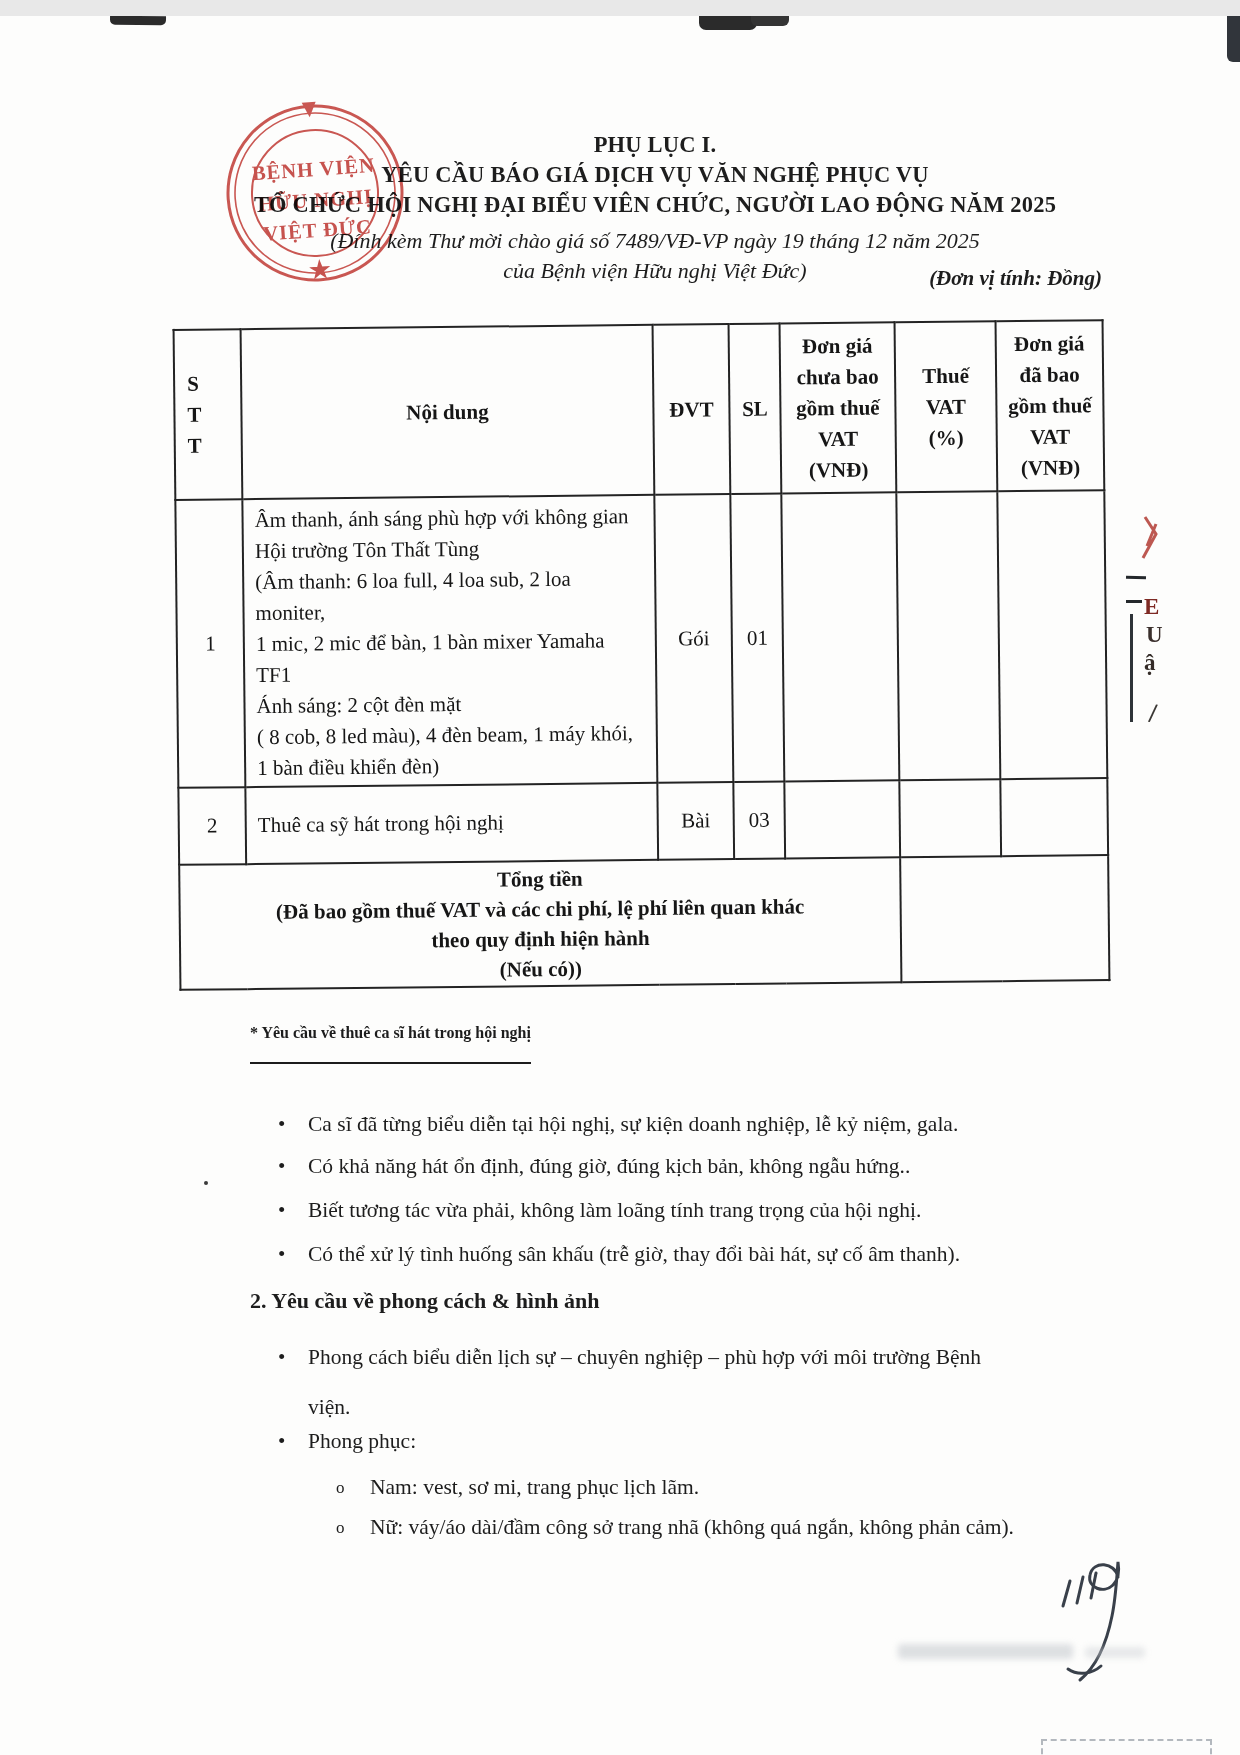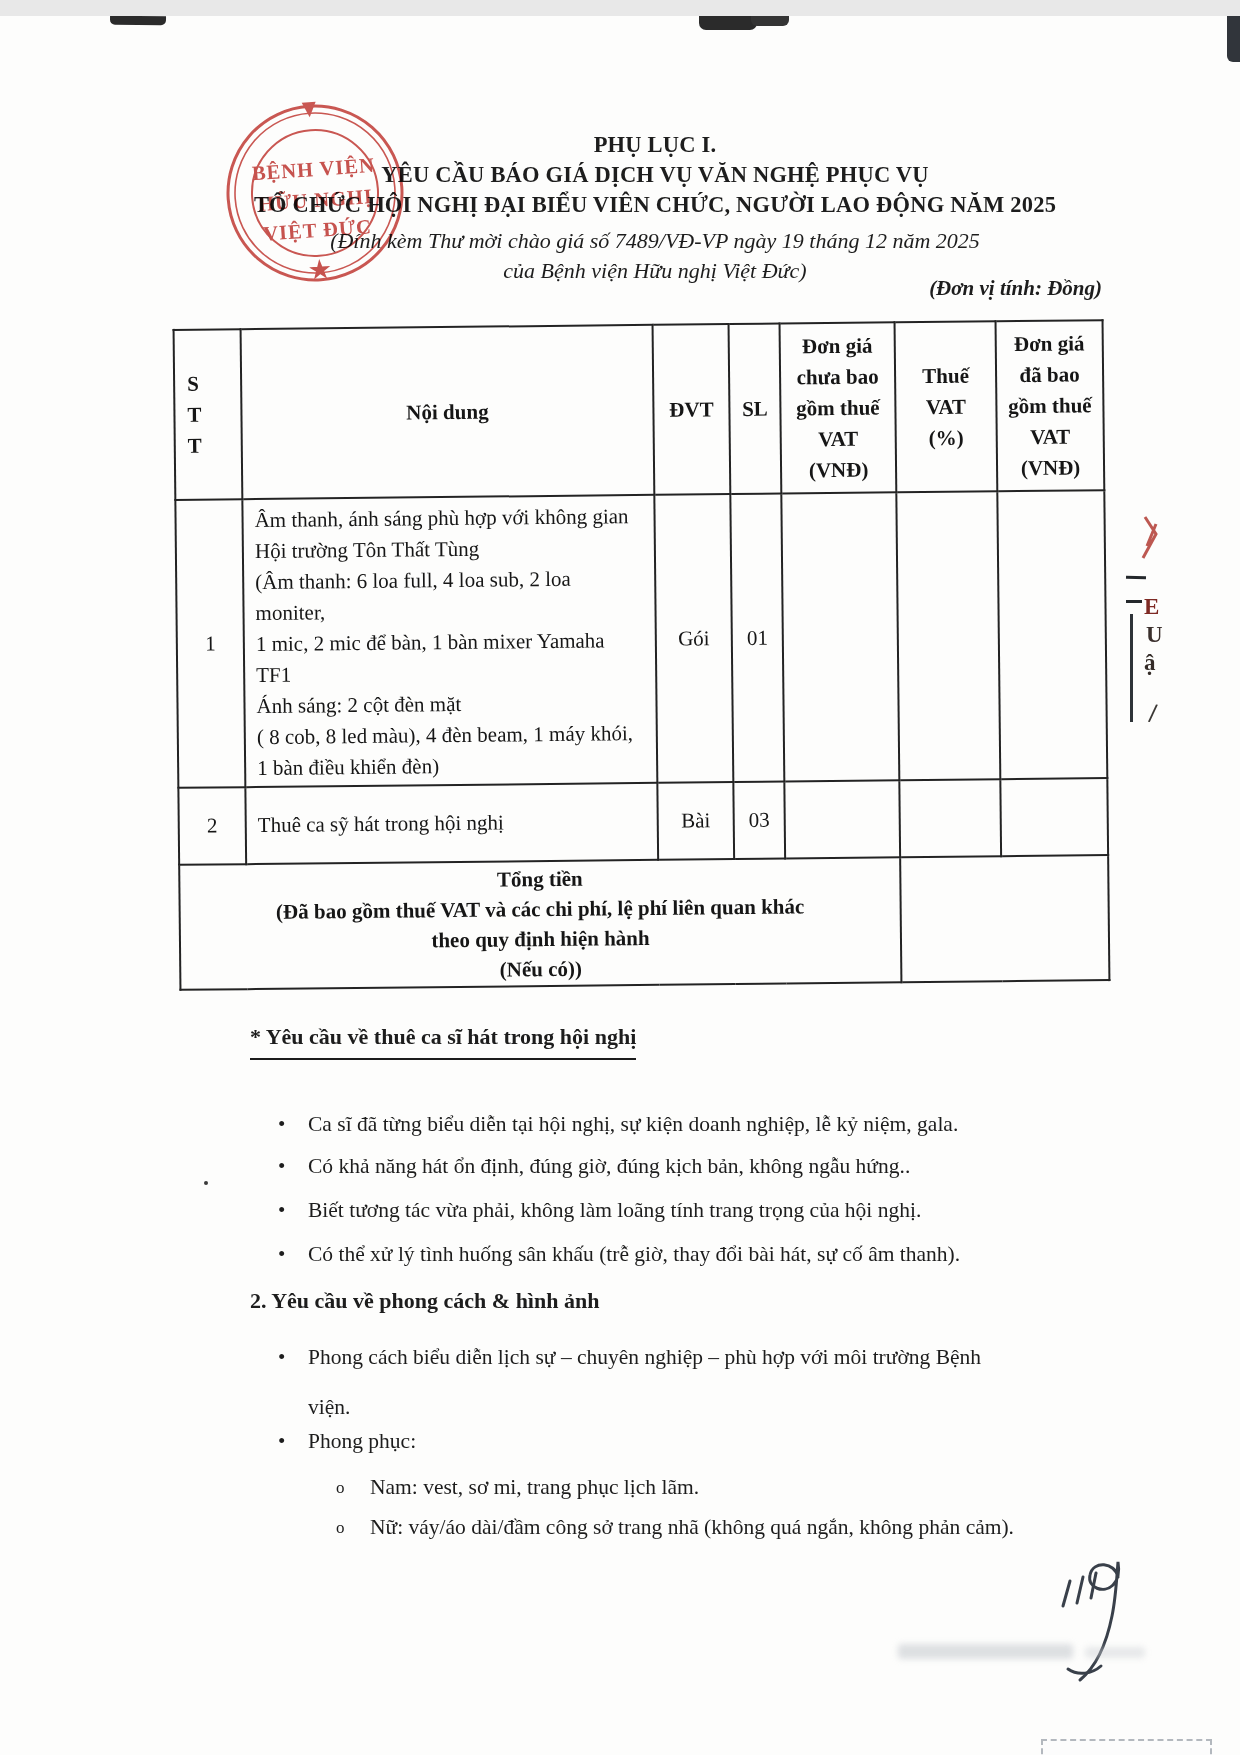--- a/index.html
+++ b/index.html
@@ -5,21 +5,21 @@
   html,body { margin:0; padding:0; background:#e8e8e8; }
   .page {
     position:relative; width:1240px; height:1755px; margin:16px auto;
     background:#fdfdfc; overflow:hidden;
     font-family:"Liberation Serif","DejaVu Serif",serif; color:#1d1d1d;
   }
   
   .center-line { position:absolute; left:70px; width:1170px; text-align:center; }
   .t-bold   { font-weight:bold; font-size:22.5px; letter-spacing:.2px; }
   .t-italic { font-style:italic; font-size:22px; }
-  .unit-note{ position:absolute; right:138px; top:260px; font-style:italic; font-weight:bold; font-size:21px; }
+  .unit-note{ position:absolute; right:138px; top:250px; font-style:italic; font-weight:bold; font-size:21px; }
 
   
   .stamp { position:absolute; left:220px; top:80px; mix-blend-mode:multiply; opacity:.85; }
 
   
   table.quote {
     position:absolute; left:176px; top:308px; width:929px;
     border-collapse:collapse; table-layout:fixed;
     transform:rotate(-0.6deg);
   }
@@ -28,22 +28,22 @@
   .stt-head  { text-align:left; padding-left:12px; }
   .cell-mid  { text-align:center; vertical-align:middle; }
   .cell-desc { vertical-align:top; padding:5px 8px 0 11px; white-space:pre-line; line-height:31px; }
   .cell-desc2{ vertical-align:middle; padding-left:11px; }
   .cell-total{ font-weight:bold; text-align:center; vertical-align:middle; white-space:pre-line; line-height:30px; }
 
   
   .abs { position:absolute; }
   .ghi-chu { left:248px; top:978px; font-style:italic; font-size:21px; }
   .ghi-chu b { font-weight:bold; }
-  .req-head { left:250px; top:1008px; font-weight:bold; font-size:22px;
-              border-bottom:2px solid #1c1c1c; padding-bottom:8px; }
+  .req-head { left:250px; top:1008px; font-weight:bold; font-size:16px;
+              border-bottom:2px solid #1c1c1c; padding-bottom:20px; }
   .sec-head { font-weight:bold; font-size:22px; }
   .bullet { left:278px; white-space:nowrap; font-size:21.5px; display:flex; }
   .bullet .mark { width:30px; font-size:21px; flex:0 0 30px; }
   .bullet .txt  { white-space:pre; }
   .bullet-wrap .txt { white-space:pre-line; line-height:50px; }
   .subbullet { left:336px; white-space:nowrap; font-size:21.5px; display:flex; }
   .subbullet .mark { width:34px; font-size:17px; padding-top:3px; flex:0 0 34px; }
 
   
   .artifact { position:absolute; background:#2b2b2b; }

